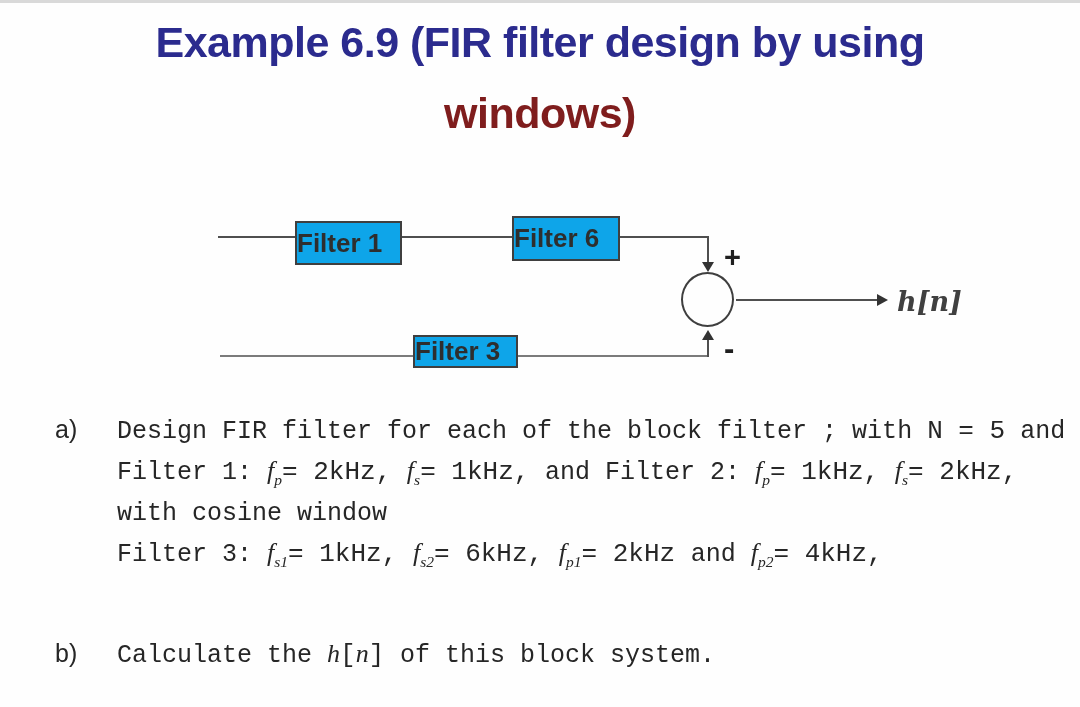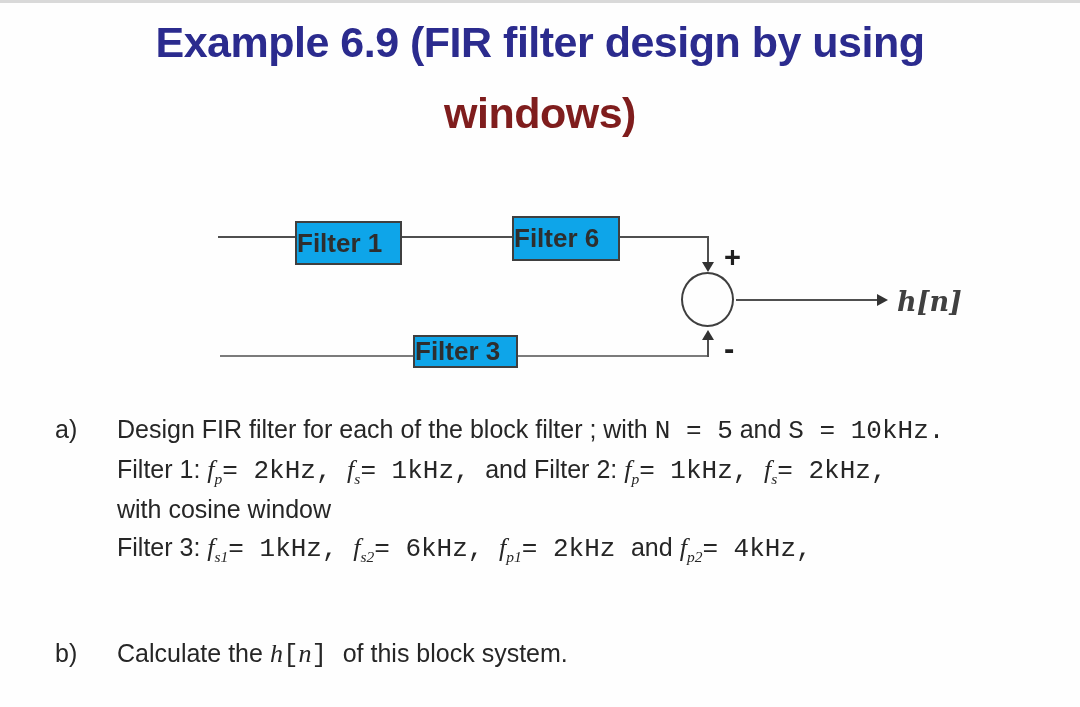--- a/index.html
+++ b/index.html
@@ -43,21 +43,21 @@
   }
   
   .qa{position:absolute;left:0;display:flex;}
   .qa-a{top:407px;}
   .qa-b{top:631px;}
   .qlabel{
     width:62px;margin-left:55px;font-size:25px;line-height:38px;flex:0 0 auto;
   }
   .qtext{flex:0 0 auto;}
   .qline{font-size:25px;line-height:38px;white-space:nowrap;}
-  .seg-p{font-family:Liberation Sans, sans-serif;}
+  .seg-p{font-family:Liberation Mono, monospace;}
   .seg-m{font-family:Liberation Mono, monospace;font-size:1.04em;}
   .seg-i{font-family:"Liberation Serif",serif;font-style:italic;font-size:1.04em;}
   sub.seg-s{
     font-family:"Liberation Serif",serif;font-style:italic;
     font-size:0.62em;line-height:0;
   }
 </style>
 </head>
 <body>
 

